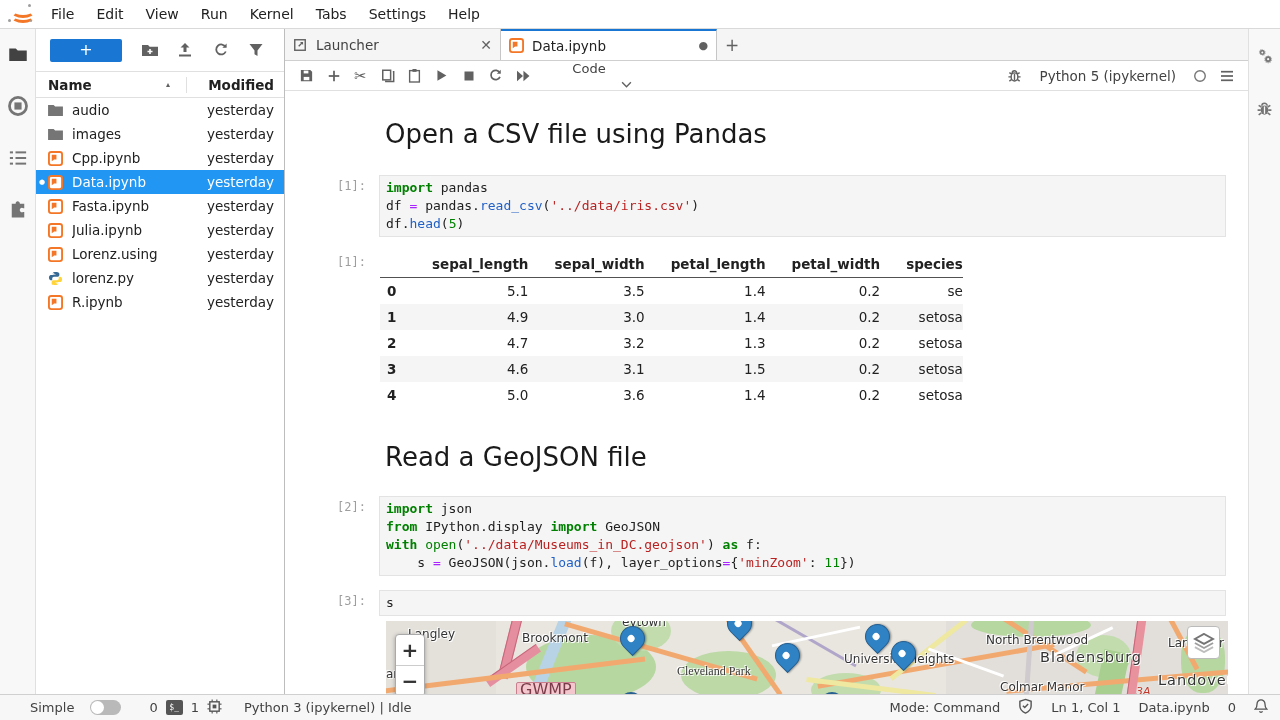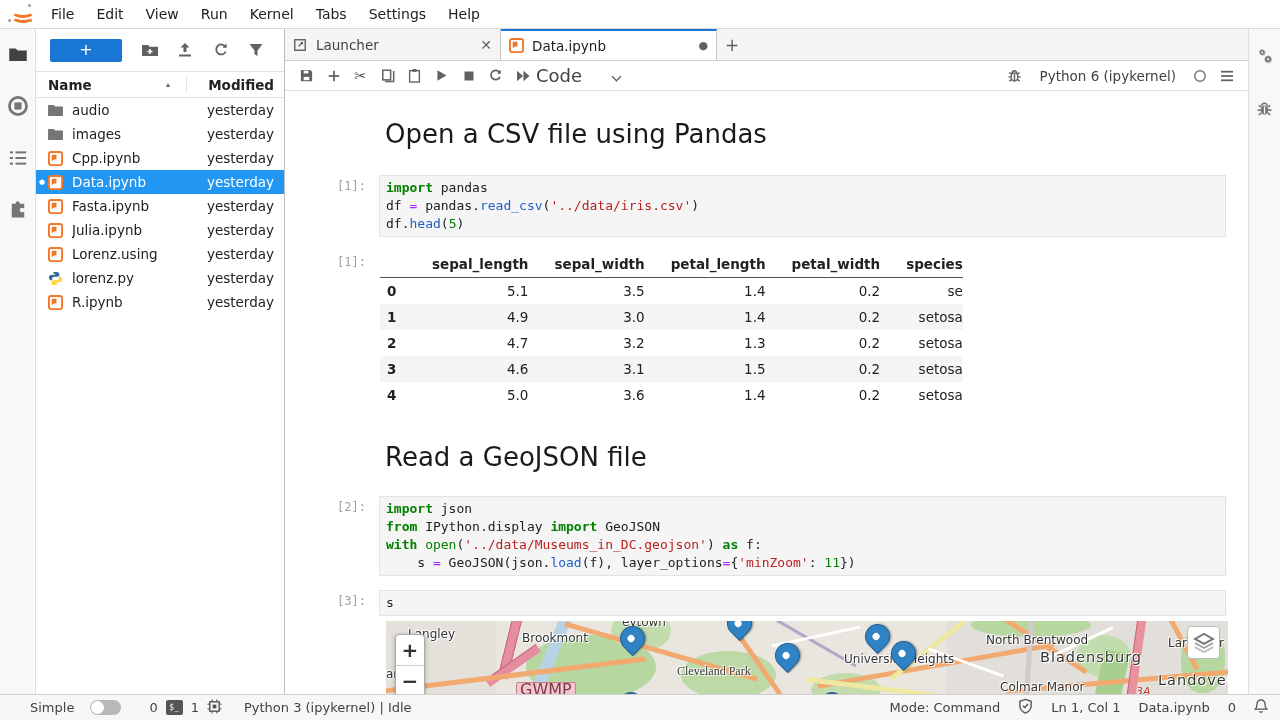--- a/index.html
+++ b/index.html
@@ -48,21 +48,21 @@
   .tab{width:199px;flex:none;display:flex;align-items:center;gap:7px;padding:0 8px;font-size:13.5px;color:#424242;}
   .tab.inactive{background:#f5f5f5;border-right:1px solid #c6c6c6;}
   .tab.active{background:#fff;border-top:2px solid #1976d2;border-right:1px solid #c6c6c6;color:#212121;}
   .tab .ticon{width:16px;height:16px;flex:none;display:flex;align-items:center;}
   .tab .tclose{margin-left:auto;color:#616161;font-size:14px;}
   .tab .tdirty{margin-left:auto;color:#616161;font-size:11px;}
   .tab-add{width:30px;display:flex;align-items:center;justify-content:center;color:#616161;font-size:17px;}
 
   .nb-toolbar{height:29px;flex:none;background:#fff;border-bottom:1px solid #e0e0e0;display:flex;align-items:center;padding:0 8px;}
   .tb-btn{width:27px;height:24px;display:flex;align-items:center;justify-content:center;color:#616161;}
-  .celltype{width:86px;display:flex;align-items:center;font-size:18px;color:#424242;}
+  .celltype{margin-left:10px;width:86px;display:flex;align-items:center;font-size:13px;color:#424242;flex-direction:column;}
   .celltype .chev{margin-left:auto;}
   .tb-spacer{flex:1;}
   .kernel-name{font-size:13.5px;color:#424242;margin:0 10px 0 12px;}
 
   
   .nb-content{flex:1;overflow:hidden;padding-top:14px;position:relative;}
   .md-h1{margin:14px 22px 26px 100px;font-size:26px;font-weight:400;color:#1a1a1a;}
   .cellrow{display:flex;margin:0 22px 14px 0;}
   .prompt{width:94px;flex:none;text-align:right;padding:4px 13px 0 0;box-sizing:border-box;color:#9e9e9e;
           font-family:"DejaVu Sans Mono","Liberation Mono",monospace;font-size:12px;}
@@ -398,21 +398,21 @@
               </svg>
           </span>
         </span>
         <span class="tb-spacer"></span>
         <span class="tb-btn">
           <svg width="15" height="15" viewBox="0 0 16 16">
               <ellipse cx="8" cy="9.5" rx="3.6" ry="4.3" fill="none" stroke="#616161" stroke-width="1.5"></ellipse>
               <path fill="none" stroke="#616161" stroke-width="1.5" d="M5.5 5.5a2.5 2.5 0 0 1 5 0M8 6v7M1.5 9.5h3M11.5 9.5h3M2.5 5l2.6 1.6M13.5 5l-2.6 1.6M2.5 14l2.6-1.8M13.5 14l-2.6-1.8"></path>
             </svg>
         </span>
-        <span class="kernel-name">Python 6 (ipykernel)</span>
+        <span class="kernel-name">Python 5 (ipykernel)</span>
         <span class="tb-btn">
           <svg width="14" height="14" viewBox="0 0 16 16">
               <circle cx="8" cy="8" r="6" fill="none" stroke="#757575" stroke-width="1.6"></circle>
             </svg>
         </span>
         <span class="tb-btn">
           <svg width="14" height="12" viewBox="0 0 16 14" stroke="#616161" stroke-width="2">
               <line x1="1" y1="2" x2="15" y2="2"></line>
               <line x1="1" y1="7" x2="15" y2="7"></line>
               <line x1="1" y1="12" x2="15" y2="12"></line>

